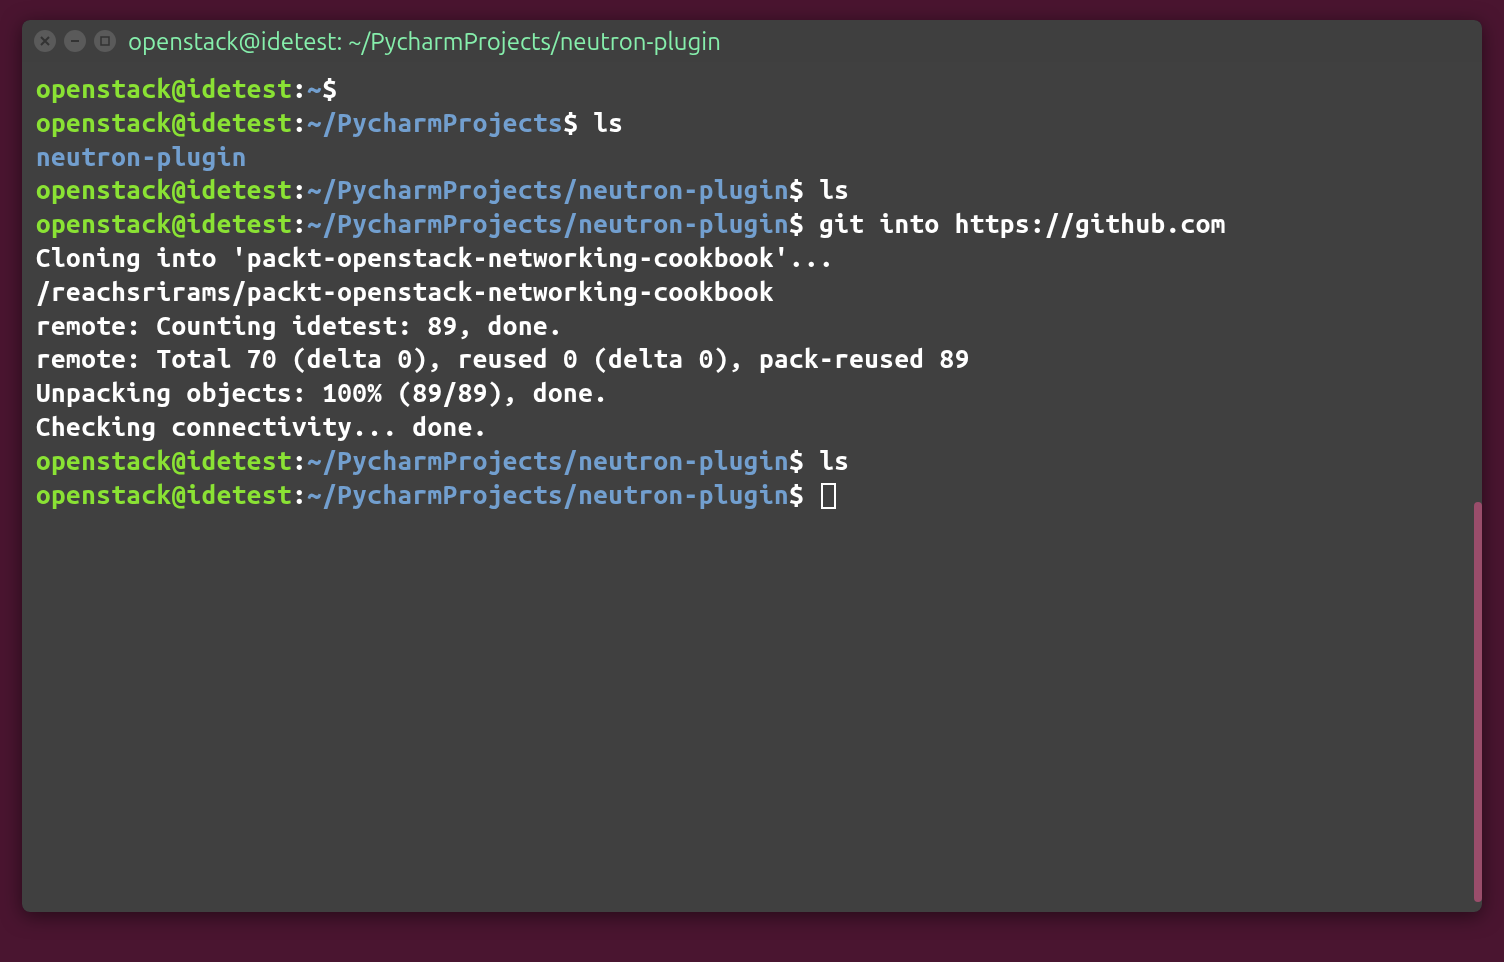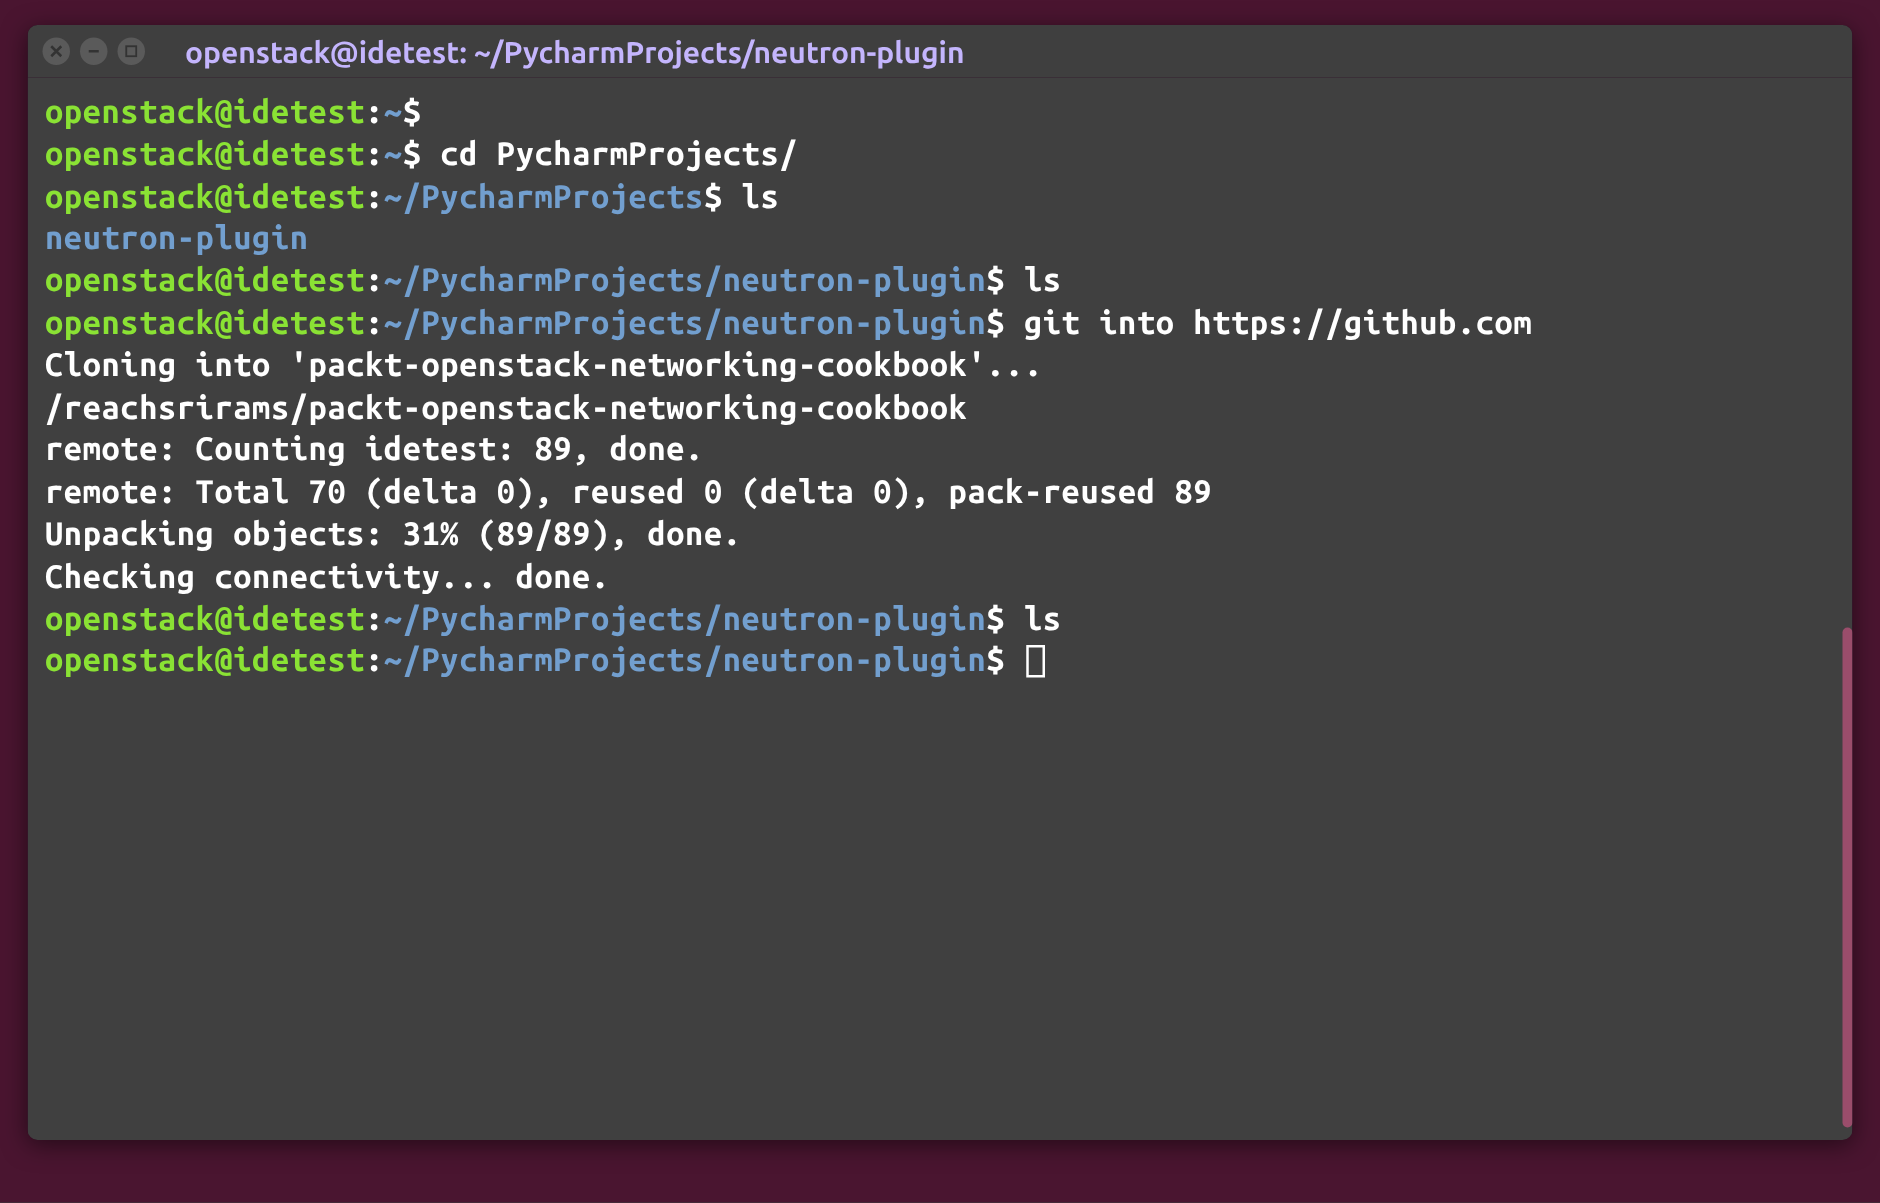--- a/index.html
+++ b/index.html
@@ -49,24 +49,24 @@
       font-size: 14px;
       font-weight: bold;
       cursor: pointer;
     }
     .window-btn svg {
       width: 10px;
       height: 10px;
       fill: #333;
     }
     .title-text {
-      color: #c4b5fd;
+      color: #86efac;
       font-size: 24px;
-      font-weight: bold;
-      margin-left: 24px;
+      font-weight: normal;
+      margin-left: 4px;
       font-family: 'Ubuntu', sans-serif;
     }
     .terminal-body {
       background: #404040;
       padding: 10px 14px;
       min-height: 850px;
       position: relative;
     }
     .line {
       font-size: 26px;
@@ -136,29 +136,28 @@
         <svg viewBox="0 0 10 10">
             <rect x="1" y="1" width="8" height="8" stroke="#333" stroke-width="1.5" fill="none"></rect>
           </svg>
       </div>
     </div>
     <div class="title-text">openstack@idetest: ~/PycharmProjects/neutron-plugin</div>
   </div>
   <div class="terminal-body">
     <div id="terminal-content">
         <div class="line"><span class="user-host">openstack@idetest</span><span class="colon">:</span><span class="path">~</span><span class="dollar">$</span> <span class="cmd"></span></div>
-        <div class="line"><span class="user-host">openstack@idetest</span><span class="colon">:</span><span class="path">~</span><span class="dollar">$</span> <span class="cmd">cd PycharmProjects/</span></div>
         <div class="line"><span class="user-host">openstack@idetest</span><span class="colon">:</span><span class="path">~/PycharmProjects</span><span class="dollar">$</span> <span class="cmd">ls</span></div>
         <div class="line"><span class="output-blue">neutron-plugin</span></div>
         <div class="line"><span class="user-host">openstack@idetest</span><span class="colon">:</span><span class="path">~/PycharmProjects/neutron-plugin</span><span class="dollar">$</span> <span class="cmd">ls</span></div>
         <div class="line"><span class="user-host">openstack@idetest</span><span class="colon">:</span><span class="path">~/PycharmProjects/neutron-plugin</span><span class="dollar">$</span> <span class="cmd">git into https://github.com</span></div>
         <div class="line"><span class="output">Cloning into 'packt-openstack-networking-cookbook'...</span></div>
         <div class="line"><span class="cmd">/reachsrirams/packt-openstack-networking-cookbook</span></div>
         <div class="line"><span class="output">remote: Counting idetest: 89, done.</span></div>
         <div class="line"><span class="output">remote: Total 70 (delta 0), reused 0 (delta 0), pack-reused 89</span></div>
-        <div class="line"><span class="output">Unpacking objects: 31% (89/89), done.</span></div>
+        <div class="line"><span class="output">Unpacking objects: 100% (89/89), done.</span></div>
         <div class="line"><span class="output">Checking connectivity... done.</span></div>
         <div class="line"><span class="user-host">openstack@idetest</span><span class="colon">:</span><span class="path">~/PycharmProjects/neutron-plugin</span><span class="dollar">$</span> <span class="cmd">ls</span></div>
         <div class="line"><span class="user-host">openstack@idetest</span><span class="colon">:</span><span class="path">~/PycharmProjects/neutron-plugin</span><span class="dollar">$</span> <span class="cursor"></span></div>
       </div>
     <div class="scrollbar"></div>
   </div>
 </div>
 
 </body></html>

